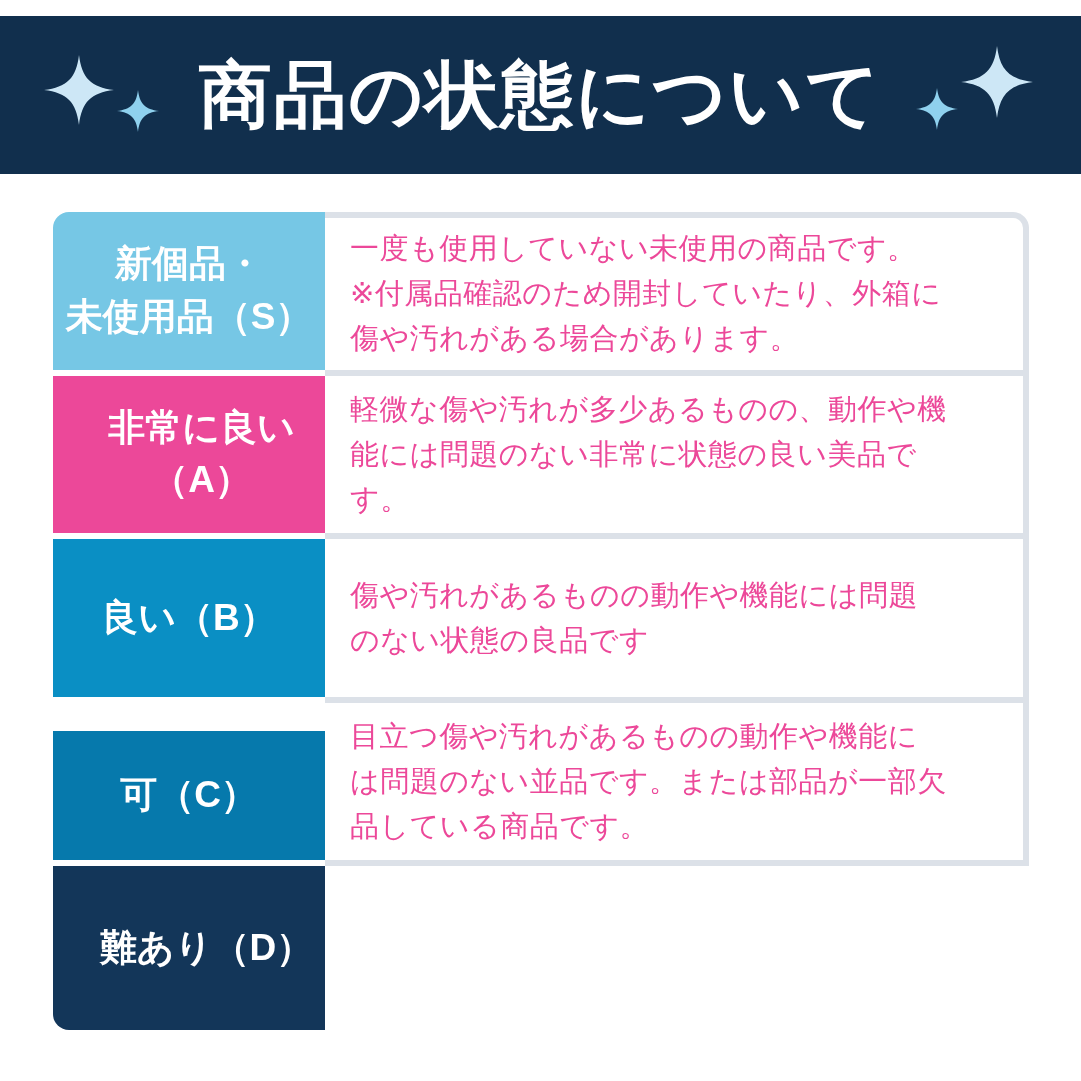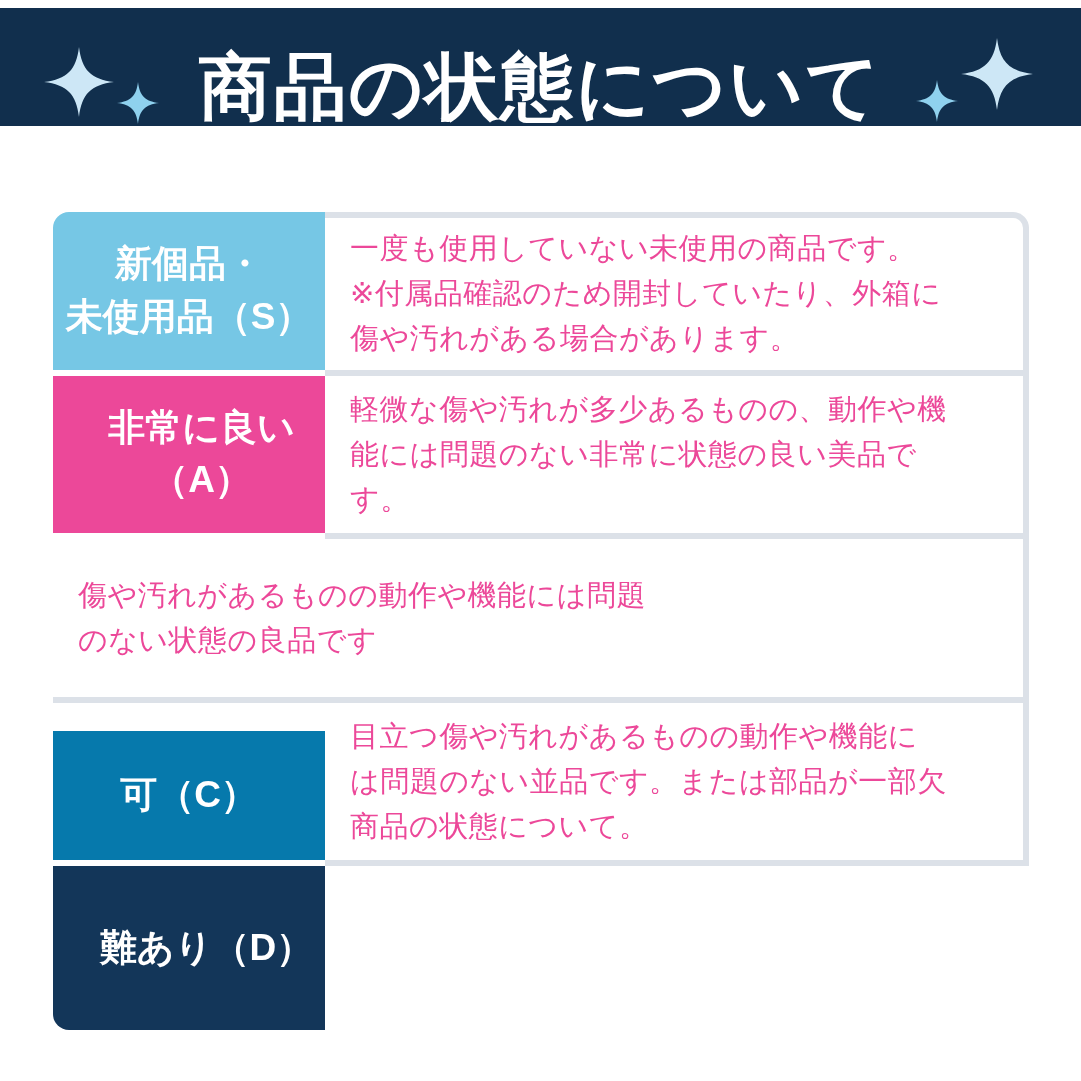--- a/index.html
+++ b/index.html
@@ -1,21 +1,21 @@
 <!DOCTYPE html>
 <html lang="ja" style="--navy: #112F4D; --gray: #DCE1E8; --spl: #CDE7F6; --spm: #8FD1EE;"><head>
 <meta charset="utf-8">
 <style>
   html,body{margin:0;padding:0;}
   body{
     width:1081px;height:1081px;background:#ffffff;position:relative;overflow:hidden;
     font-family:"Liberation Sans","DejaVu Sans",sans-serif;
   }
   .hero{
-    position:absolute;left:0;top:8px;width:1081px;height:118px;
+    position:absolute;left:0;top:16px;width:1081px;height:158px;
     background:var(--navy,#112F4D);
   }
   .hero h1{
     margin:0;height:157px;line-height:157px;text-align:center;
     color:#ffffff;font-size:73px;font-weight:bold;letter-spacing:2px;
   }
   .sp{position:absolute;}
   .sp-l-big  {left:44px;top:28px;width:70px;height:92px;fill:var(--spl,#CDE7F6);}
   .sp-l-small{left:116px;top:74px;width:44px;height:42px;fill:var(--spm,#8FD1EE);}
   .sp-r-small{left:914px;top:72px;width:46px;height:42px;fill:var(--spm,#8FD1EE);}
@@ -87,35 +87,39 @@
       <div></div>
     </div>
     <div class="desc">
       <p>軽微な傷や汚れが多少あるものの、動作や機
 能には問題のない非常に状態の良い美品で
 す。</p>
     </div>
   </div>
 
   <div class="row">
+    <div class="label" style="background: rgb(10, 143, 196);">
+      <div>良い（B）</div>
+      <div></div>
+    </div>
     <div class="desc">
       <p>傷や汚れがあるものの動作や機能には問題
 のない状態の良品です</p>
     </div>
   </div>
 
   <div class="row">
     <div class="label" style="background: rgb(6, 121, 172); margin-top: 28px;">
       <div>可（C）</div>
       <div></div>
     </div>
     <div class="desc">
       <p>目立つ傷や汚れがあるものの動作や機能に
 は問題のない並品です。または部品が一部欠
-商品の状態について。</p>
+品している商品です。</p>
     </div>
   </div>
 
   <div class="row">
     <div class="label" style="background: rgb(19, 54, 89);">
       <div>難あり（D）</div>
       <div></div>
     </div>
   </div>
 

